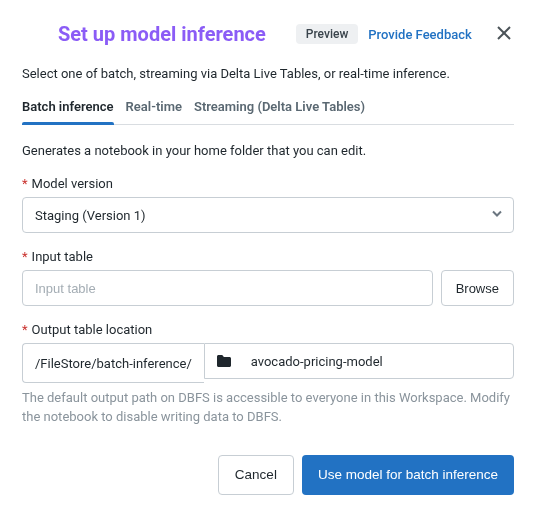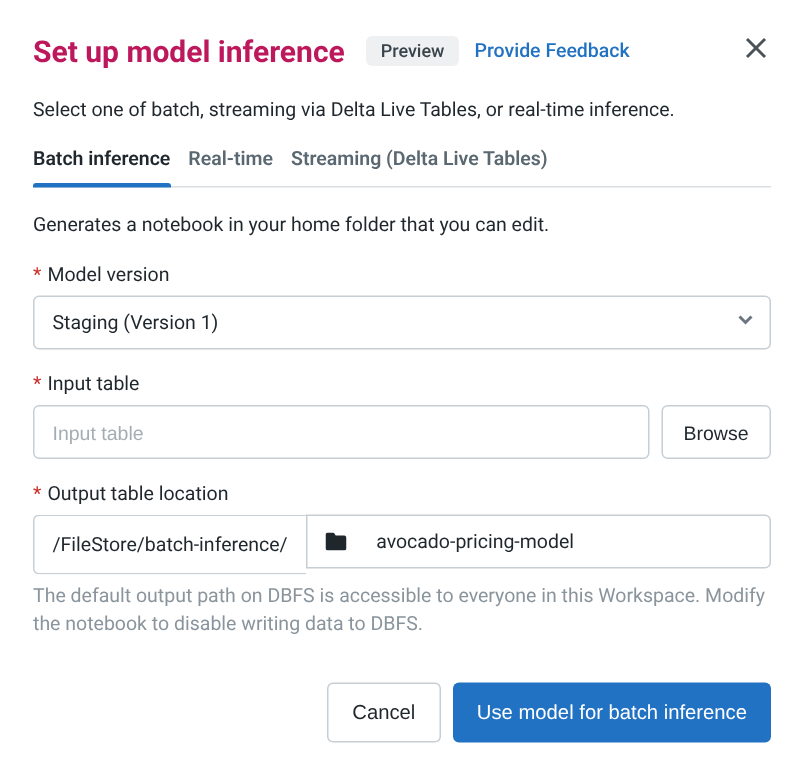--- a/index.html
+++ b/index.html
@@ -15,30 +15,31 @@
   }
   .header-row {
     display: flex;
     align-items: center;
     gap: 10px;
     margin-bottom: 20px;
   }
   .title {
     font-size: 20px;
     font-weight: 700;
-    color: #be185d;
+    color: #8b5cf6;
+    margin-left: 36px;
   }
   .badge {
     background: #eef0f2;
     color: #3a444c;
     font-size: 12px;
     font-weight: 500;
     padding: 3px 10px;
     border-radius: 4px;
-    margin-left: 4px;
+    margin-left: 20px;
   }
   .feedback-link {
     color: #2272c3;
     font-size: 13px;
     font-weight: 500;
     cursor: pointer;
   }
   .close-btn {
     margin-left: auto;
     width: 20px;

